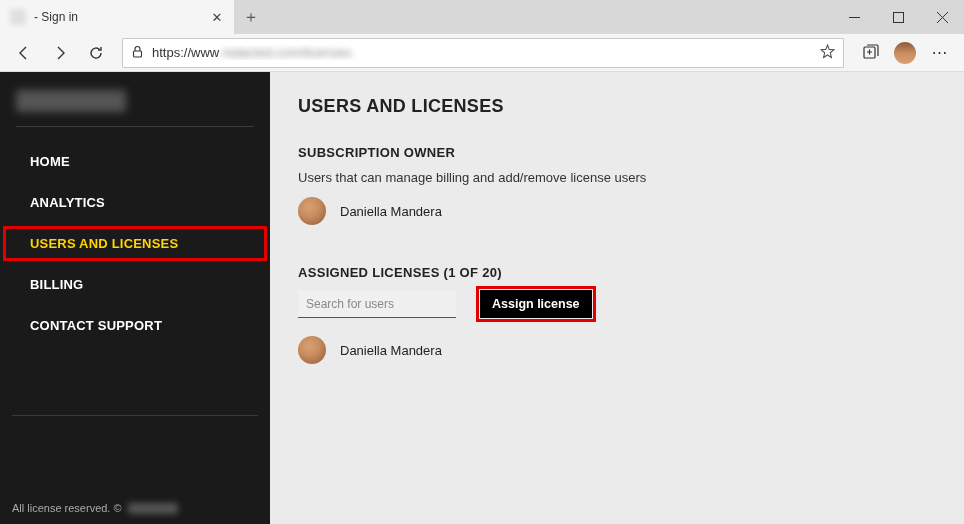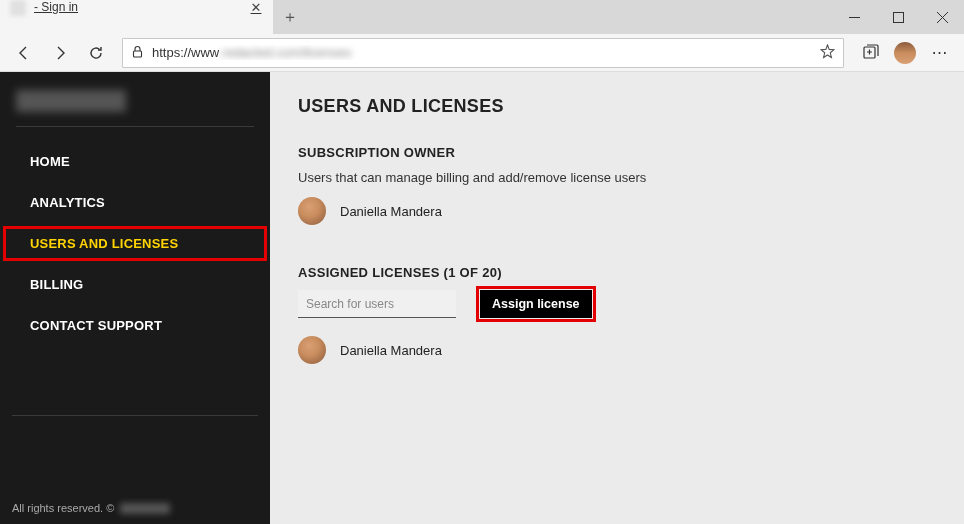--- a/index.html
+++ b/index.html
@@ -1,21 +1,21 @@
 <!DOCTYPE html>
 <html><head>
 <meta charset="utf-8">
 <style>
 * { margin: 0; padding: 0; box-sizing: border-box; font-family: "Segoe UI", Tahoma, sans-serif; }
 html, body { width: 964px; height: 524px; overflow: hidden; background: #e5e5e5; }
 
 
 .titlebar { height: 34px; background: #d8d8d8; display: flex; align-items: stretch; }
 .tabstrip { display: flex; align-items: stretch; }
-.tab { display: flex; background: #f5f5f5; width: 273px; padding: 0 10px; font-size: 12px; color: #333; position: relative; text-decoration: underline; }
+.tab { display: flex; align-items: center; background: #f5f5f5; width: 234px; padding: 0 10px; font-size: 12px; color: #333; position: relative; }
 .tab .favicon { width: 16px; height: 16px; background: #e0e0e0; border-radius: 2px; margin-right: 8px; filter: blur(2px); }
 .tab .tab-title { flex: 1; white-space: nowrap; overflow: hidden; }
 .tab .tab-close { width: 14px; height: 14px; display: flex; align-items: center; justify-content: center; color: #444; font-size: 13px; cursor: pointer; }
 .newtab { width: 34px; display: flex; align-items: center; justify-content: center; color: #555; font-size: 16px; cursor: pointer; }
 .titlebar-spacer { flex: 1; }
 .win-controls { display: flex; }
 .win-btn { width: 44px; display: flex; align-items: center; justify-content: center; color: #333; cursor: pointer; }
 .win-btn svg { width: 11px; height: 11px; }
 
 
@@ -151,21 +151,21 @@
       <div class="side-item">HOME</div>
       <div class="side-item">ANALYTICS</div>
       <div class="side-item active highlight-active">USERS AND LICENSES</div>
       <div class="side-item">BILLING</div>
       <div class="side-item">CONTACT SUPPORT</div>
     </div>
     <div class="sidebar-footer">
       <hr>
     </div>
     <div class="sidebar-footer" style="padding-top:0">
-      <span>All rights reserved. ©</span>
+      <span>All license reserved. ©</span>
       <span class="footer-blur"></span>
     </div>
   </div>
 
   <div class="main">
     <h1 class="page-title">USERS AND LICENSES</h1>
 
     <div class="section-title">SUBSCRIPTION OWNER</div>
     <div class="section-desc">Users that can manage billing and add/remove license users</div>
     <div class="user-row">

